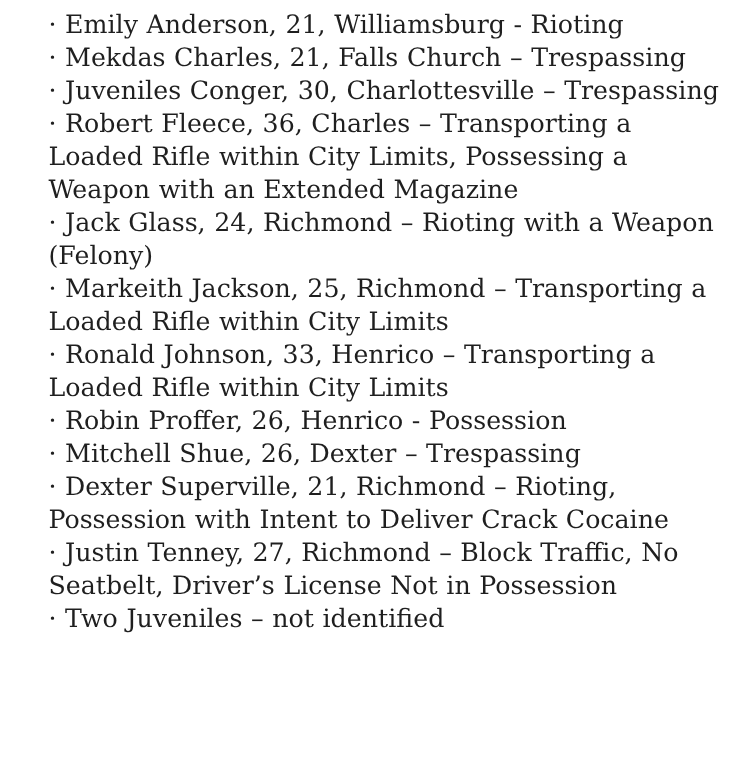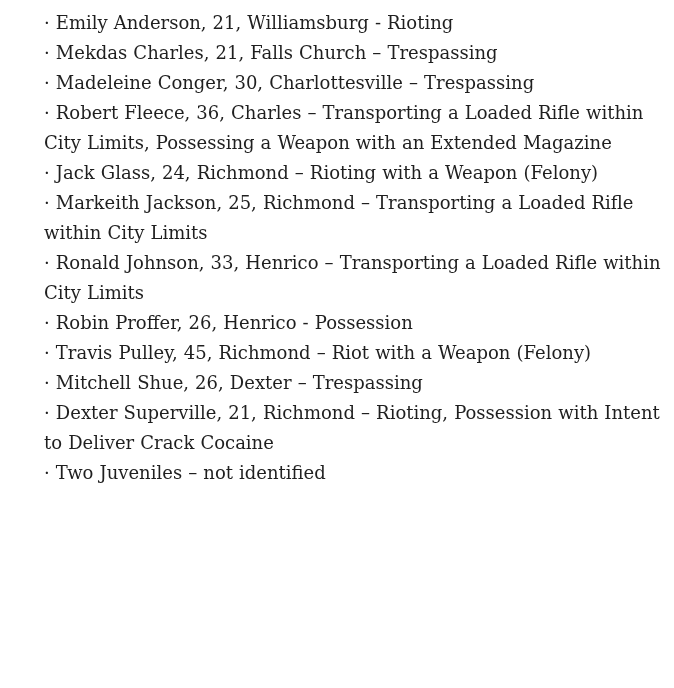--- a/index.html
+++ b/index.html
@@ -11,39 +11,39 @@
     width: 674px;
     height: 688px;
     overflow: hidden;
     font-family: "DejaVu Serif", "Liberation Serif", serif;
     color: #1f1f1f;
   }
   .arrest-list {
     box-sizing: border-box;
     width: 674px;
     padding: 8px 9px 0 44px;
-    font-size: 18px;
+    font-size: 23px;
     line-height: 30px;
   }
   p.entry {
     margin: 0;
     padding: 0;
     text-align: left;
     word-spacing: 0.02em;
   }
 </style>
 </head>
 <body style="background: rgb(255, 255, 255); color: rgb(31, 31, 31);">
 
 <div class="arrest-list">
     <p class="entry">· Emily Anderson, 21, Williamsburg - Rioting</p>
     <p class="entry">· Mekdas Charles, 21, Falls Church – Trespassing</p>
-    <p class="entry">· Madeleine Conger, 30, Charlottesville – Trespassing</p>
+    <p class="entry">· Juveniles Conger, 30, Charlottesville – Trespassing</p>
     <p class="entry">· Robert Fleece, 36, Charles – Transporting a Loaded Rifle within City Limits, Possessing a Weapon with an Extended Magazine</p>
     <p class="entry">· Jack Glass, 24, Richmond – Rioting with a Weapon (Felony)</p>
     <p class="entry">· Markeith Jackson, 25, Richmond – Transporting a Loaded Rifle within City Limits</p>
     <p class="entry">· Ronald Johnson, 33, Henrico – Transporting a Loaded Rifle within City Limits</p>
     <p class="entry">· Robin Proffer, 26, Henrico - Possession</p>
-    <p class="entry">· Travis Pulley, 45, Richmond – Riot with a Weapon (Felony)</p>
     <p class="entry">· Mitchell Shue, 26, Dexter – Trespassing</p>
     <p class="entry">· Dexter Superville, 21, Richmond – Rioting, Possession with Intent to Deliver Crack Cocaine</p>
+    <p class="entry">· Justin Tenney, 27, Richmond – Block Traffic, No Seatbelt, Driver’s License Not in Possession</p>
     <p class="entry">· Two Juveniles – not identified</p>
   </div>
 
 </body></html>

